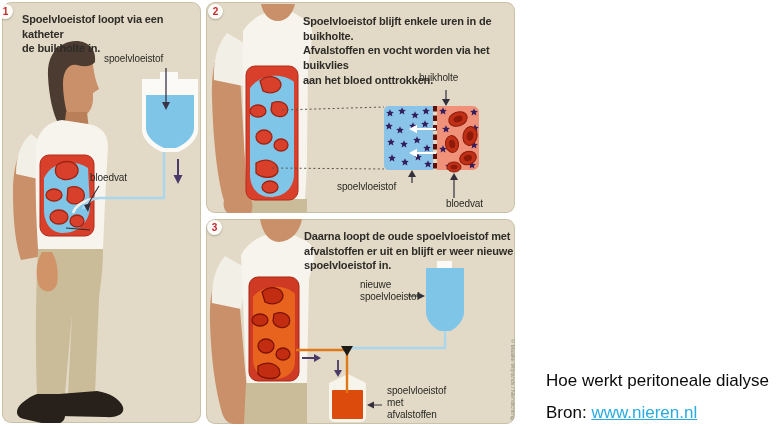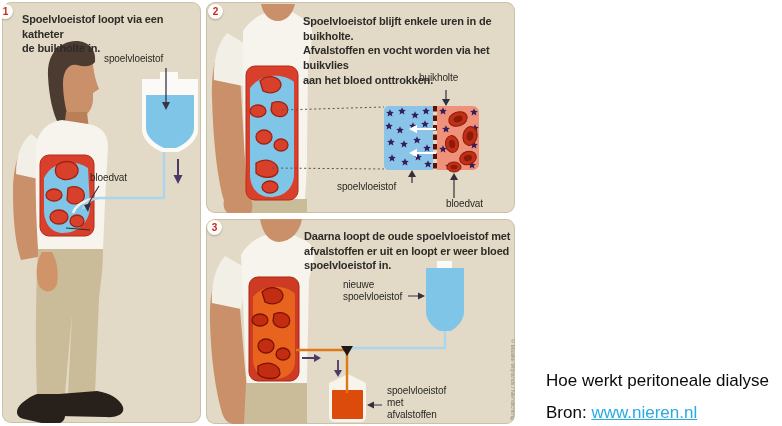--- a/index.html
+++ b/index.html
@@ -228,23 +228,23 @@
       <g>
         <line x1="202" y1="77" x2="213" y2="77" stroke="#33303c" stroke-width="1.2"></line>
         <polygon points="212,73.5 212,80.5 219,77" fill="#33303c"></polygon>
         <line x1="176" y1="186" x2="167" y2="186" stroke="#33303c" stroke-width="1.2"></line>
         <polygon points="168,182.5 168,189.5 161,186" fill="#33303c"></polygon>
       </g>
       <text transform="translate(305,120) rotate(90)" font-size="5.4" fill="#93real" style="fill:#938d7c">© Maaike Wijnands / Nierstichting</text>
     </svg>
     <div class="badge" style="left:1px;top:1px">3</div>
     <div class="cap" style="left:98px;top:10px">Daarna loopt de oude spoelvloeistof met
-afvalstoffen er uit en loopt er weer bloed
+afvalstoffen er uit en blijft er weer nieuwe
 spoelvloeistof in.</div>
-    <div class="lbl" style="left:137px;top:60px">nieuwe
+    <div class="lbl" style="left:154px;top:60px">nieuwe
 spoelvloeistof</div>
     <div class="lbl" style="left:181px;top:166px">spoelvloeistof
 met
 afvalstoffen</div>
   </section>
 
   <div class="footer">
     <div>Hoe werkt peritoneale dialyse</div>
     <div class="src-line">
       <span>Bron:</span>

